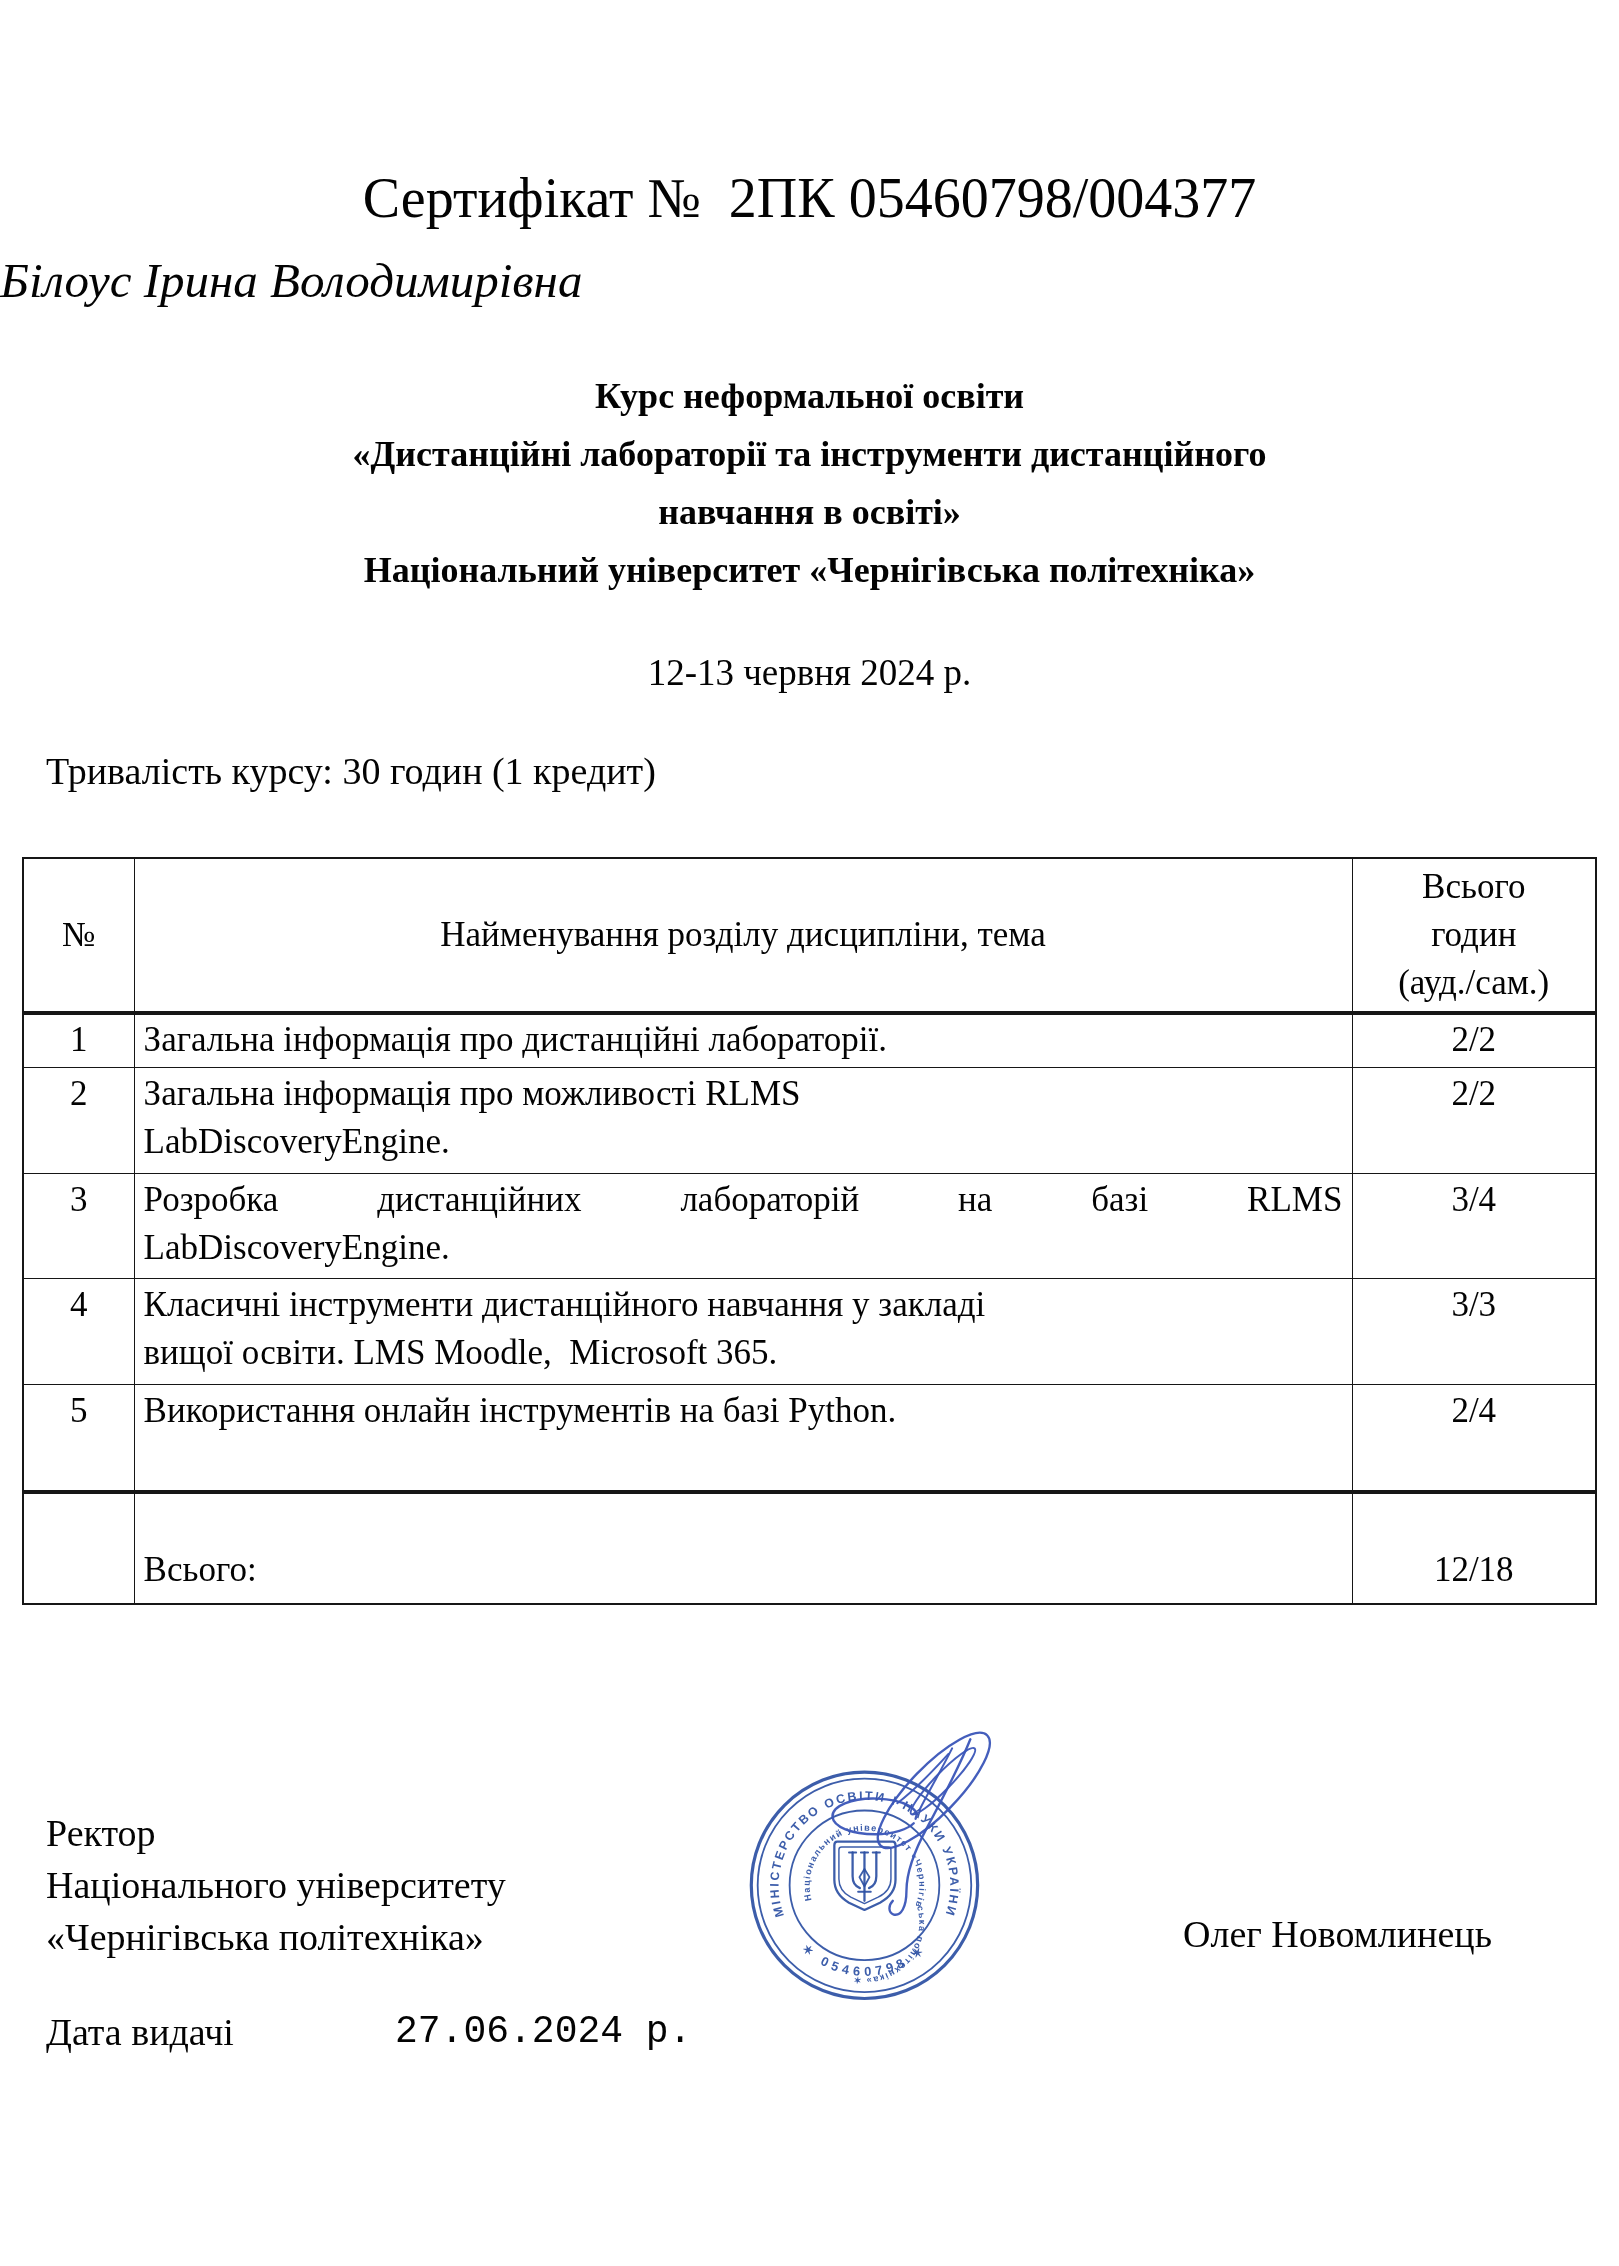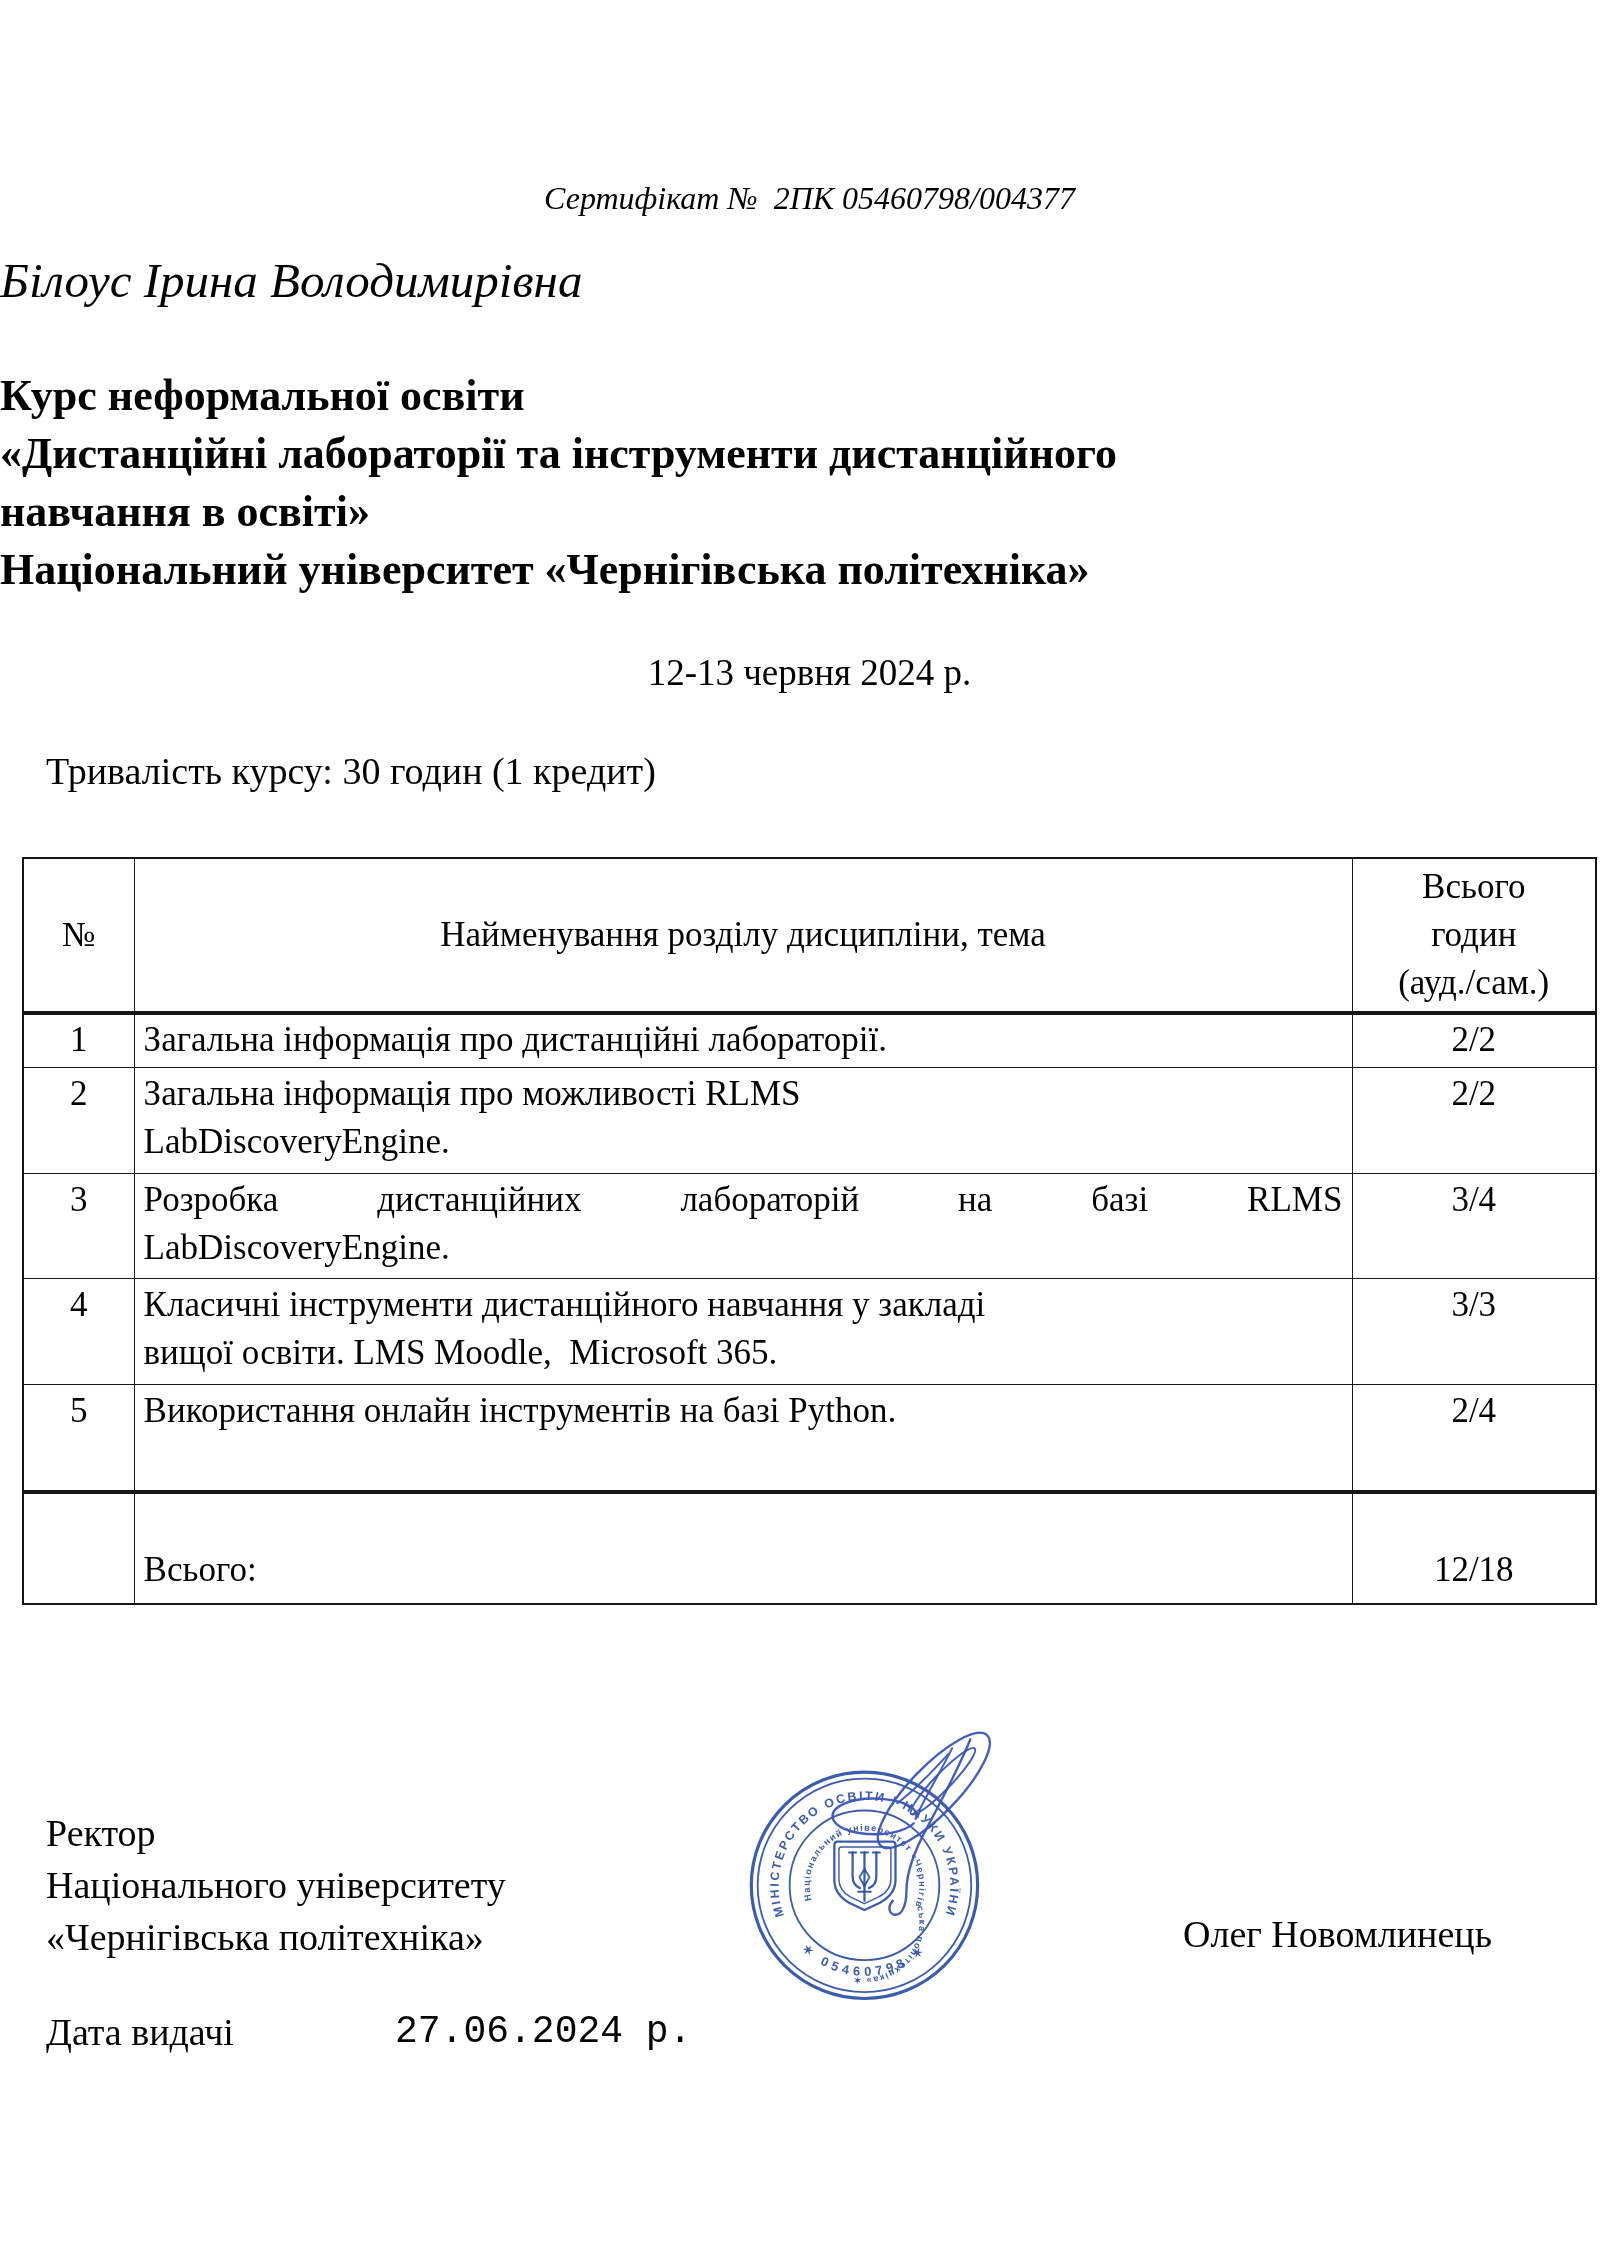--- a/index.html
+++ b/index.html
@@ -1,23 +1,23 @@
 <!DOCTYPE html>
 <html style="font-size:14.6px"><head>
 <meta charset="utf-8">
 <style>
   html,body { margin:0; padding:0; background:#ffffff; }
   .page {
     position:relative; width:1619px; height:2266px; background:#ffffff;
     font-family:"Liberation Serif", serif; color:#030303; overflow:hidden;
   }
   .abs { position:absolute; }
-  .title-line { left:0; top:170px; width:100%; font-size:32px; line-height:57px; text-align:center; white-space:pre-wrap;font-style:italic; }
+  .title-line { left:0; top:170px; width:100%; font-size:56px; line-height:57px; text-align:center; white-space:pre-wrap; }
   .recipient { left:0; top:249px; width:100%; font-size:49px; line-height:64px; font-style:italic; text-align:left; }
-  .headings { left:0; top:367px; width:100%; font-size:44px; line-height:58px; font-weight:bold; text-align:left; }
+  .headings { left:0; top:367px; width:100%; font-size:36px; line-height:58px; font-weight:bold; text-align:center; }
   .dates-line { left:0; top:651px; width:100%; font-size:37px; text-align:center; }
   .duration-line { left:46px; top:749px; font-size:38px; }
 
   table.curriculum {
     position:absolute; left:22px; top:857px; width:1573px;
     border-collapse:collapse; table-layout:fixed;
     font-size:35px; line-height:48px;
   }
   table.curriculum td {
     border:1.8px solid #161616; vertical-align:top; padding:1.8px 9.1px 1.8px 9.1px;

